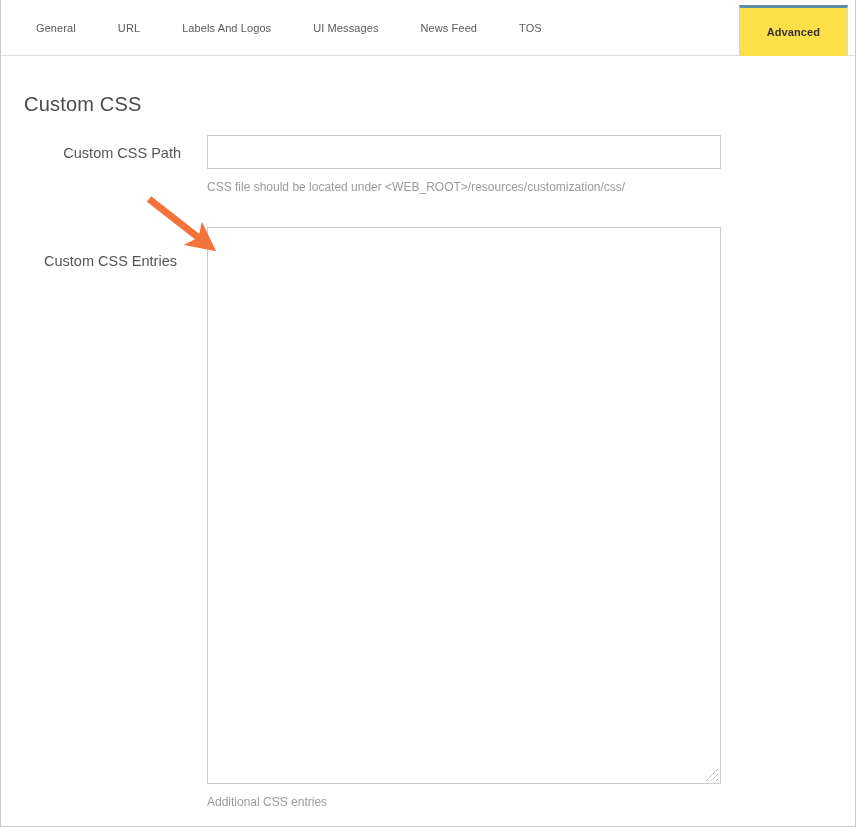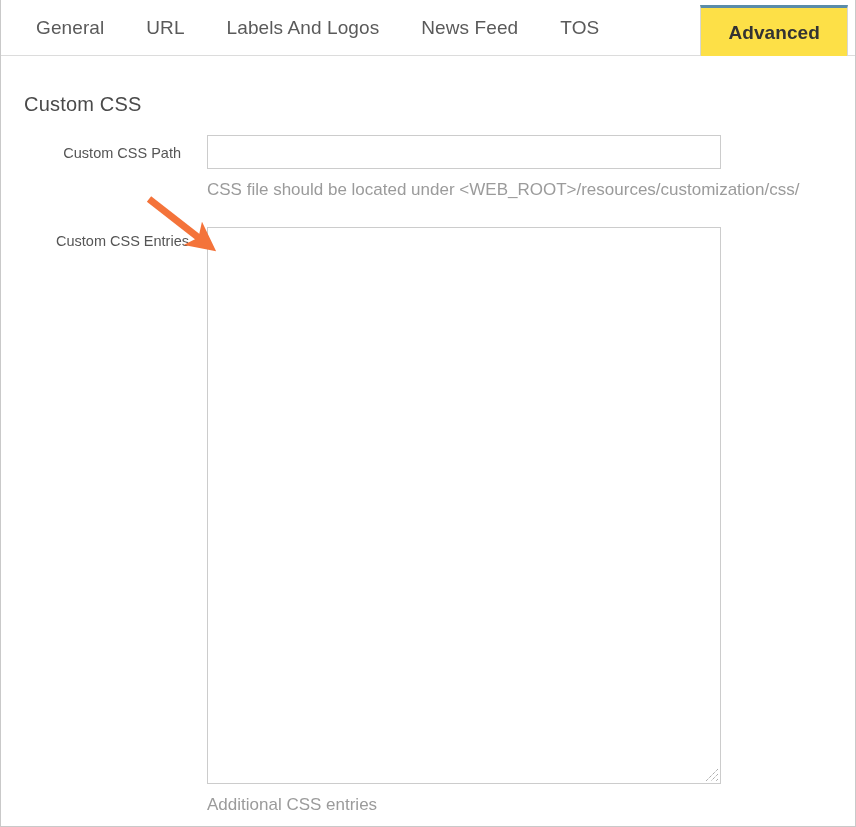--- a/index.html
+++ b/index.html
@@ -45,21 +45,21 @@
     right: 0;
     height: 56px;
     display: flex;
     align-items: center;
     justify-content: flex-start;
     padding-left: 14px;
     box-sizing: border-box;
   }
 
   .tab {
-    font-size: 19px;
+    font-size: 11px;
     color: #5a5a5a;
     padding: 0 21px;
     line-height: 56px;
     white-space: nowrap;
     cursor: pointer;
     user-select: none;
     letter-spacing: .1px;
   }
 
   .tab.active {
@@ -109,22 +109,21 @@
 
   #label-css-path {
     left: 4px;
     width: 176px;
     top: 88px;
   }
 
   #label-css-entries {
     left: 0;
     width: 176px;
-    top: 176px;
-    padding-left: 12px;
+    top: 196px;
   }
 
   .text-input {
     position: absolute;
     left: 206px;
     top: 78px;
     width: 514px;
     height: 34px;
     box-sizing: border-box;
     border: 1px solid #cccccc;
@@ -132,21 +131,21 @@
     font-family: "Liberation Sans", sans-serif;
     font-size: 14px;
     color: #333333;
     padding: 0 8px;
     outline: none;
     border-radius: 0;
   }
 
   .help-text {
     position: absolute;
-    font-size: 17px;
+    font-size: 12px;
     color: #9b9b9b;
     white-space: nowrap;
   }
 
   #help-css-path {
     left: 206px;
     top: 123px;
   }
 
   #help-css-entries {
@@ -201,20 +200,21 @@
 </head>
 <body>
 
 <div class="page">
 
   <div class="tabbar">
     <div class="tabs">
       <div class="tab">General</div>
       <div class="tab">URL</div>
       <div class="tab">Labels And Logos</div>
+      <div class="tab">UI Messages</div>
       <div class="tab">News Feed</div>
       <div class="tab">TOS</div>
       <div class="tab active" style="border-top-color: rgb(91, 140, 168);">Advanced</div>
     </div>
   </div>
 
   <div class="content">
 
     <h2 class="section-title">Custom CSS</h2>
 

